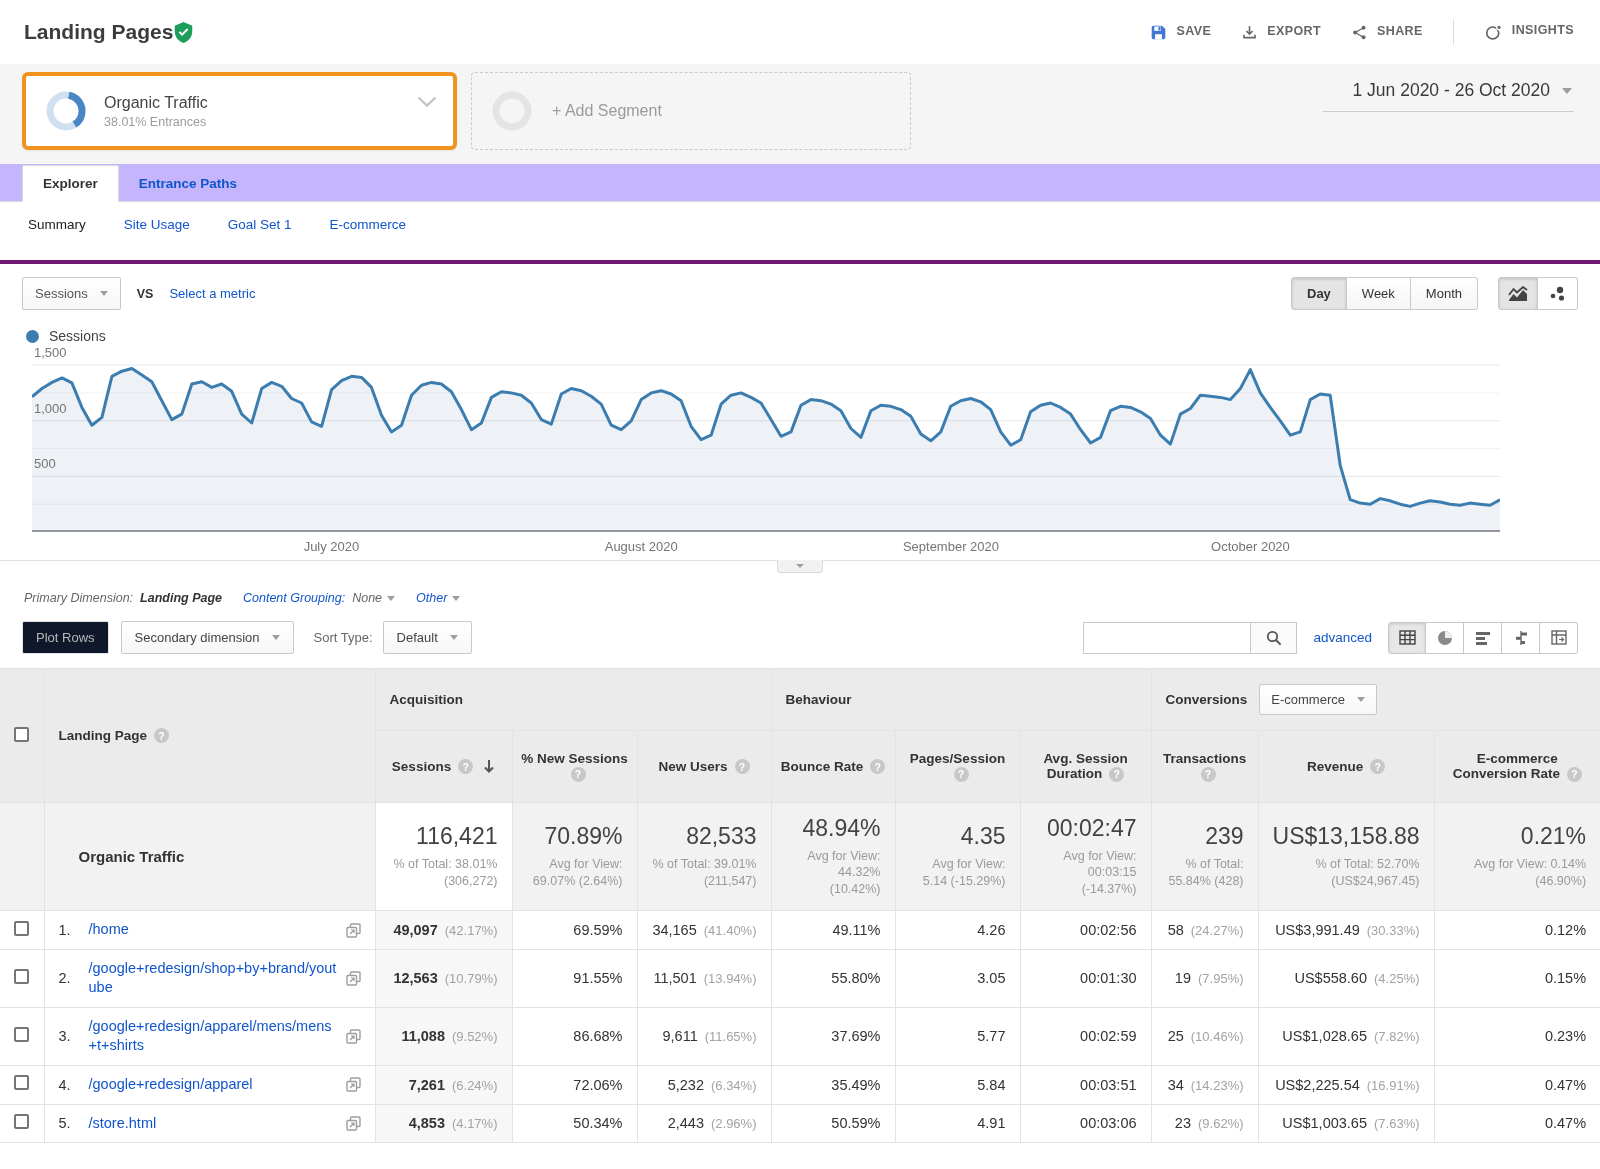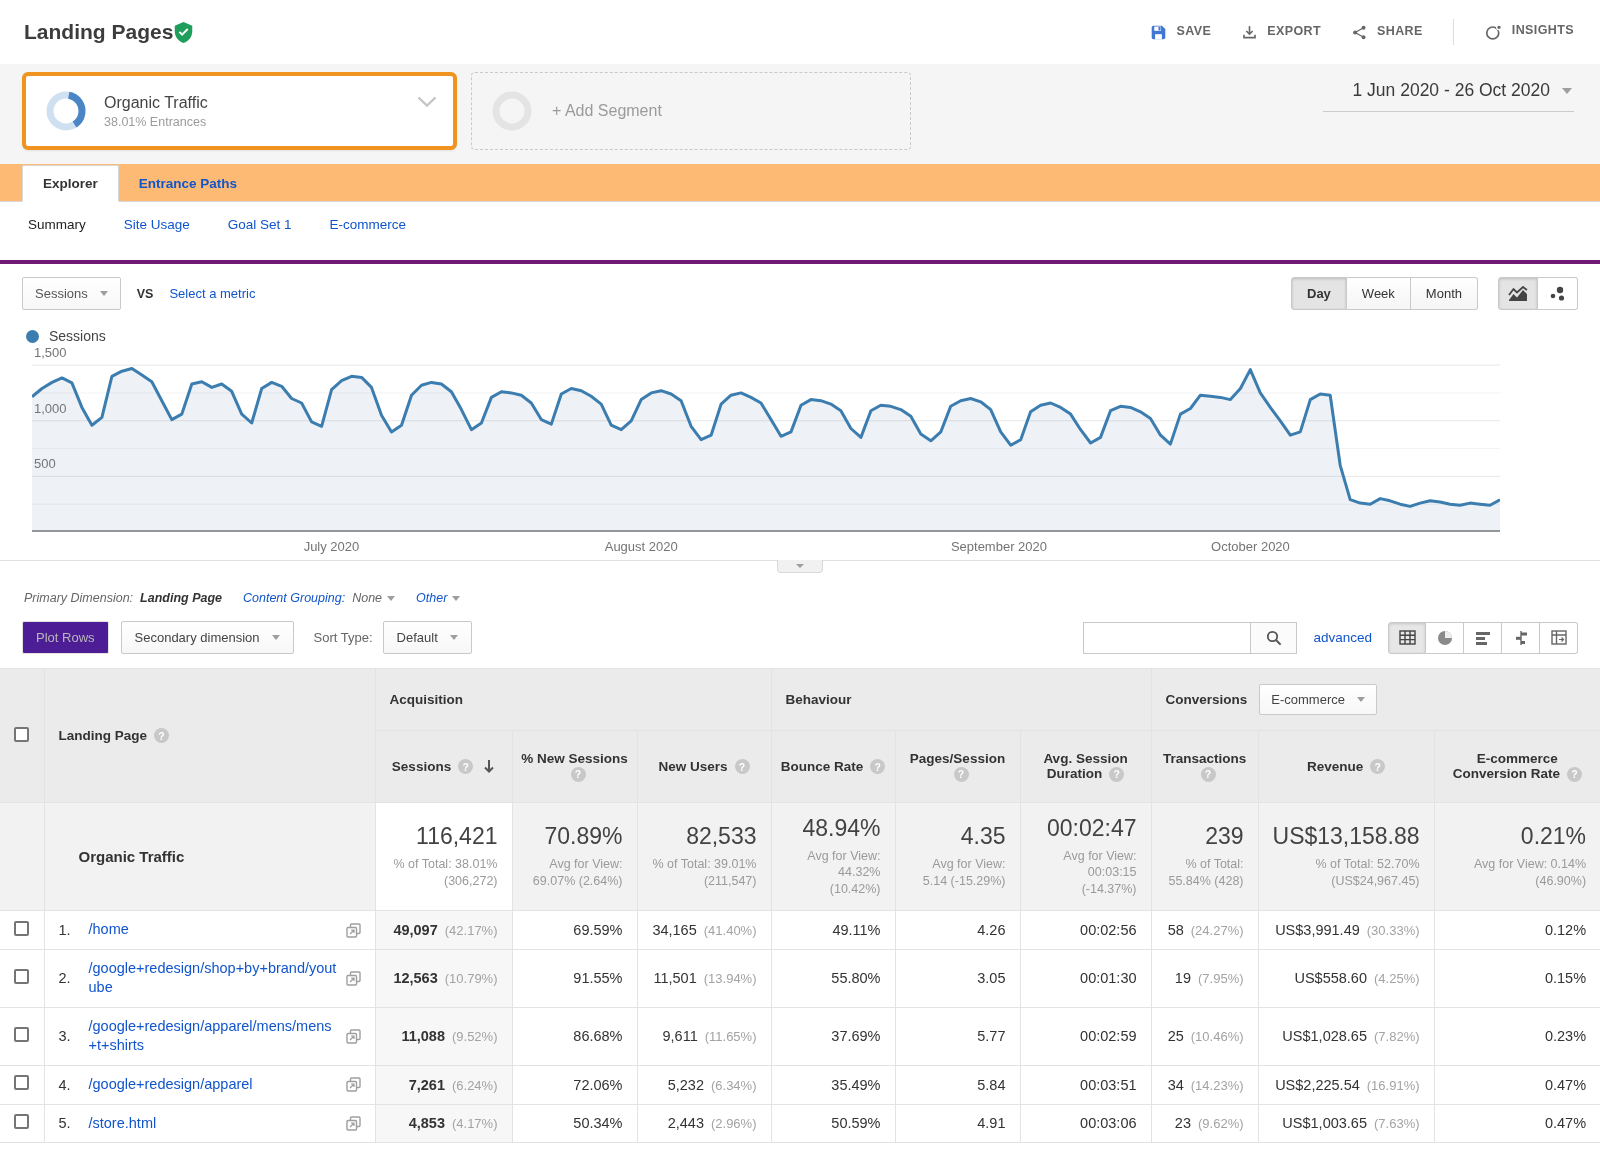--- a/index.html
+++ b/index.html
@@ -20,21 +20,21 @@
   .seg-name { font-size:16px; color:#444; }
   .seg-sub  { font-size:12.5px; color:#9b9b9b; margin-top:3px; }
   .add-segment { width:440px; height:78px; border:1px dashed #c9c9c9; border-radius:4px; margin-left:14px; display:flex; align-items:center; gap:18px; padding:0 18px; cursor:pointer; }
   .add-label { font-size:16px; color:#9b9b9b; }
   .date-selector { position:absolute; right:26px; top:14px; display:flex; align-items:center; gap:12px; font-size:17.5px; color:#3a3a3a; border-bottom:1px solid #ccc; padding:2px 2px 10px 30px; cursor:pointer; }
 
   .caret { display:inline-block; width:0; height:0; border-left:5px solid transparent; border-right:5px solid transparent; border-top:6px solid #9e9e9e; }
   .caret.sm { border-left-width:4px; border-right-width:4px; border-top-width:5px; }
 
   
-  .tab-bar { background:#fdba74; border-bottom:1px solid #d8d8d8; display:flex; align-items:flex-end; padding:0 22px; height:38px; }
+  .tab-bar { background:#c4b5fd; border-bottom:1px solid #d8d8d8; display:flex; align-items:flex-end; padding:0 22px; height:38px; }
   .tab { padding:10px 20px; font-size:13.5px; font-weight:bold; cursor:pointer; }
   .tab.active { background:#fff; border:1px solid #d8d8d8; border-bottom:1px solid #fff; margin-bottom:-1px; border-radius:2px 2px 0 0; color:#333; }
   .tab.link { color:#1155cc; }
   .subnav { display:flex; gap:38px; padding:15px 28px 28px; font-size:13.5px; border-bottom:4px solid #701a75; }
   .subnav-item { color:#1155cc; cursor:pointer; }
   .subnav-item.active { color:#222; cursor:default; }
 
   
   .controls-row { display:flex; align-items:center; padding:13px 22px 10px; }
   .dd-btn { display:inline-flex; align-items:center; gap:12px; border:1px solid #c9c9c9; border-radius:2px; background:linear-gradient(#fff,#f7f7f7); padding:8px 12px; font-size:13px; color:#555; cursor:pointer; }
@@ -67,21 +67,21 @@
 
   
   .dim-bar { display:flex; align-items:center; gap:7px; padding:18px 24px 8px; font-size:12.5px; color:#666;font-style:italic; }
   .dim-bar .primary { font-weight:bold; color:#333; margin-right:14px; }
   .dim-link { color:#1155cc; cursor:pointer; }
   .dim-val { color:#666; cursor:pointer; display:inline-flex; align-items:center; gap:5px; margin-right:14px; }
 
   
   .toolbar { display:flex; align-items:center; padding:8px 22px 14px; }
   .btn { border:1px solid #c9c9c9; border-radius:2px; background:linear-gradient(#fff,#f7f7f7); padding:8px 13px; font-size:13px; color:#444; display:inline-flex; align-items:center; gap:12px; cursor:pointer; }
-  .btn.disabled { color:#b8b8b8; background:#4c1d95; border-color:#e3e3e3; }
+  .btn.disabled { color:#b8b8b8; background:#0f172a; border-color:#e3e3e3; }
   .sort-label { margin:0 10px 0 20px; font-size:13px; color:#666; }
   .toolbar-right { margin-left:auto; display:flex; align-items:center; gap:16px; }
   .search-wrap { display:flex; }
   .search-input { width:168px; height:32px; border:1px solid #c9c9c9; padding:0 8px; font-size:13px; outline:none; }
   .search-btn { width:46px; height:32px; border:1px solid #c9c9c9; border-left:none; background:#fbfbfb; display:flex; align-items:center; justify-content:center; cursor:pointer; }
   .advanced-link { font-size:13.5px; color:#1155cc; cursor:pointer; }
   .views { display:flex; }
   .view-btn { width:38px; height:32px; border:1px solid #c9c9c9; border-left-width:0; background:#fff; display:flex; align-items:center; justify-content:center; cursor:pointer; }
   .view-btn:first-child { border-left-width:1px; border-radius:3px 0 0 3px; }
   .view-btn:last-child { border-radius:0 3px 3px 0; }
@@ -252,21 +252,21 @@
       <path d="M0.0,42.8L10.0,34.5L20.0,28.4L30.0,23.9L39.9,28.9L49.9,53.4L59.9,71.2L69.9,63.4L79.9,22.3L89.9,17.2L99.9,14.5L109.9,21.1L119.8,27.8L129.8,46.7L139.8,65.6L149.8,60.1L159.8,30.0L169.8,27.8L179.8,33.4L189.7,30.0L199.7,37.3L209.7,60.1L219.7,69.0L229.7,34.5L239.7,28.4L249.7,32.3L259.6,44.5L269.6,49.0L279.6,67.9L289.6,72.3L299.6,35.6L309.6,26.7L319.6,22.3L329.6,23.4L339.5,33.4L349.5,61.2L359.5,77.9L369.5,71.2L379.5,41.2L389.5,31.2L399.5,28.4L409.4,30.0L419.4,37.8L429.4,55.6L439.4,75.7L449.4,69.0L459.4,43.4L469.4,37.8L479.3,38.9L489.3,41.2L499.3,49.0L509.3,65.6L519.3,70.1L529.3,40.0L539.3,34.5L549.3,36.7L559.2,42.3L569.2,50.1L579.2,71.2L589.2,75.7L599.2,66.8L609.2,45.6L619.2,38.9L629.1,36.7L639.1,40.0L649.1,46.7L659.1,72.3L669.1,85.7L679.1,81.2L689.1,50.1L699.0,41.2L709.0,38.9L719.0,43.4L729.0,49.0L739.0,65.6L749.0,82.3L759.0,77.9L769.0,51.2L778.9,45.6L788.9,46.7L798.9,50.1L808.9,56.7L818.9,74.5L828.9,83.4L838.9,56.7L848.8,51.2L858.8,52.3L868.8,55.6L878.8,62.3L888.8,80.1L898.8,86.8L908.8,77.9L918.7,52.3L928.7,46.7L938.7,44.5L948.7,47.8L958.7,55.6L968.7,77.9L978.7,91.2L988.7,85.7L998.6,57.8L1008.6,51.2L1018.6,49.0L1028.6,53.4L1038.6,60.1L1048.6,75.7L1058.6,89.0L1068.5,83.4L1078.5,56.7L1088.5,52.3L1098.5,53.4L1108.5,57.8L1118.5,64.5L1128.5,81.2L1138.4,90.1L1148.4,60.1L1158.4,54.5L1168.4,41.2L1178.4,42.3L1188.4,43.4L1198.4,45.6L1208.4,34.5L1218.3,15.6L1228.3,38.9L1238.3,53.4L1248.3,66.8L1258.3,81.2L1268.3,77.9L1278.3,45.6L1288.2,40.0L1298.2,41.2L1308.2,111.3L1318.2,145.7L1328.2,149.1L1338.2,150.2L1348.2,144.6L1358.1,146.8L1368.1,150.2L1378.1,152.4L1388.1,149.1L1398.1,146.8L1408.1,148.0L1418.1,150.2L1428.1,151.3L1438.0,149.1L1448.0,150.2L1458.0,151.3L1468.0,145.7L1468,178L0,178Z" fill="#4272a2" opacity="0.09"></path>
       <polyline points="0.0,42.8 10.0,34.5 20.0,28.4 30.0,23.9 39.9,28.9 49.9,53.4 59.9,71.2 69.9,63.4 79.9,22.3 89.9,17.2 99.9,14.5 109.9,21.1 119.8,27.8 129.8,46.7 139.8,65.6 149.8,60.1 159.8,30.0 169.8,27.8 179.8,33.4 189.7,30.0 199.7,37.3 209.7,60.1 219.7,69.0 229.7,34.5 239.7,28.4 249.7,32.3 259.6,44.5 269.6,49.0 279.6,67.9 289.6,72.3 299.6,35.6 309.6,26.7 319.6,22.3 329.6,23.4 339.5,33.4 349.5,61.2 359.5,77.9 369.5,71.2 379.5,41.2 389.5,31.2 399.5,28.4 409.4,30.0 419.4,37.8 429.4,55.6 439.4,75.7 449.4,69.0 459.4,43.4 469.4,37.8 479.3,38.9 489.3,41.2 499.3,49.0 509.3,65.6 519.3,70.1 529.3,40.0 539.3,34.5 549.3,36.7 559.2,42.3 569.2,50.1 579.2,71.2 589.2,75.7 599.2,66.8 609.2,45.6 619.2,38.9 629.1,36.7 639.1,40.0 649.1,46.7 659.1,72.3 669.1,85.7 679.1,81.2 689.1,50.1 699.0,41.2 709.0,38.9 719.0,43.4 729.0,49.0 739.0,65.6 749.0,82.3 759.0,77.9 769.0,51.2 778.9,45.6 788.9,46.7 798.9,50.1 808.9,56.7 818.9,74.5 828.9,83.4 838.9,56.7 848.8,51.2 858.8,52.3 868.8,55.6 878.8,62.3 888.8,80.1 898.8,86.8 908.8,77.9 918.7,52.3 928.7,46.7 938.7,44.5 948.7,47.8 958.7,55.6 968.7,77.9 978.7,91.2 988.7,85.7 998.6,57.8 1008.6,51.2 1018.6,49.0 1028.6,53.4 1038.6,60.1 1048.6,75.7 1058.6,89.0 1068.5,83.4 1078.5,56.7 1088.5,52.3 1098.5,53.4 1108.5,57.8 1118.5,64.5 1128.5,81.2 1138.4,90.1 1148.4,60.1 1158.4,54.5 1168.4,41.2 1178.4,42.3 1188.4,43.4 1198.4,45.6 1208.4,34.5 1218.3,15.6 1228.3,38.9 1238.3,53.4 1248.3,66.8 1258.3,81.2 1268.3,77.9 1278.3,45.6 1288.2,40.0 1298.2,41.2 1308.2,111.3 1318.2,145.7 1328.2,149.1 1338.2,150.2 1348.2,144.6 1358.1,146.8 1368.1,150.2 1378.1,152.4 1388.1,149.1 1398.1,146.8 1408.1,148.0 1418.1,150.2 1428.1,151.3 1438.0,149.1 1448.0,150.2 1458.0,151.3 1468.0,145.7" fill="none" stroke="#3c7db0" stroke-width="3" stroke-linejoin="round"></polyline>
     </svg>
 <span class="ytick" style="top: 102.375px;">500</span>
     <span class="ytick" style="top: 46.75px;">1,000</span>
     <span class="ytick" style="top: -8.875px;">1,500</span>
   </div>
 <div class="xlabels">
     <span class="xtick" style="left: 20.4%;">July 2020</span>
     <span class="xtick" style="left: 41.5%;">August 2020</span>
-    <span class="xtick" style="left: 62.6%; margin-left: 48px;">September 2020</span>
+    <span class="xtick" style="left: 62.6%;">September 2020</span>
     <span class="xtick" style="left: 83%;">October 2020</span>
   </div>
 <div class="chart-footer"></div>
 <div class="collapse-tab">
   <span class="caret"></span>
 </div>
 
 <div class="dim-bar">
   <span>Primary Dimension:</span>
   <span class="primary">Landing Page</span>

